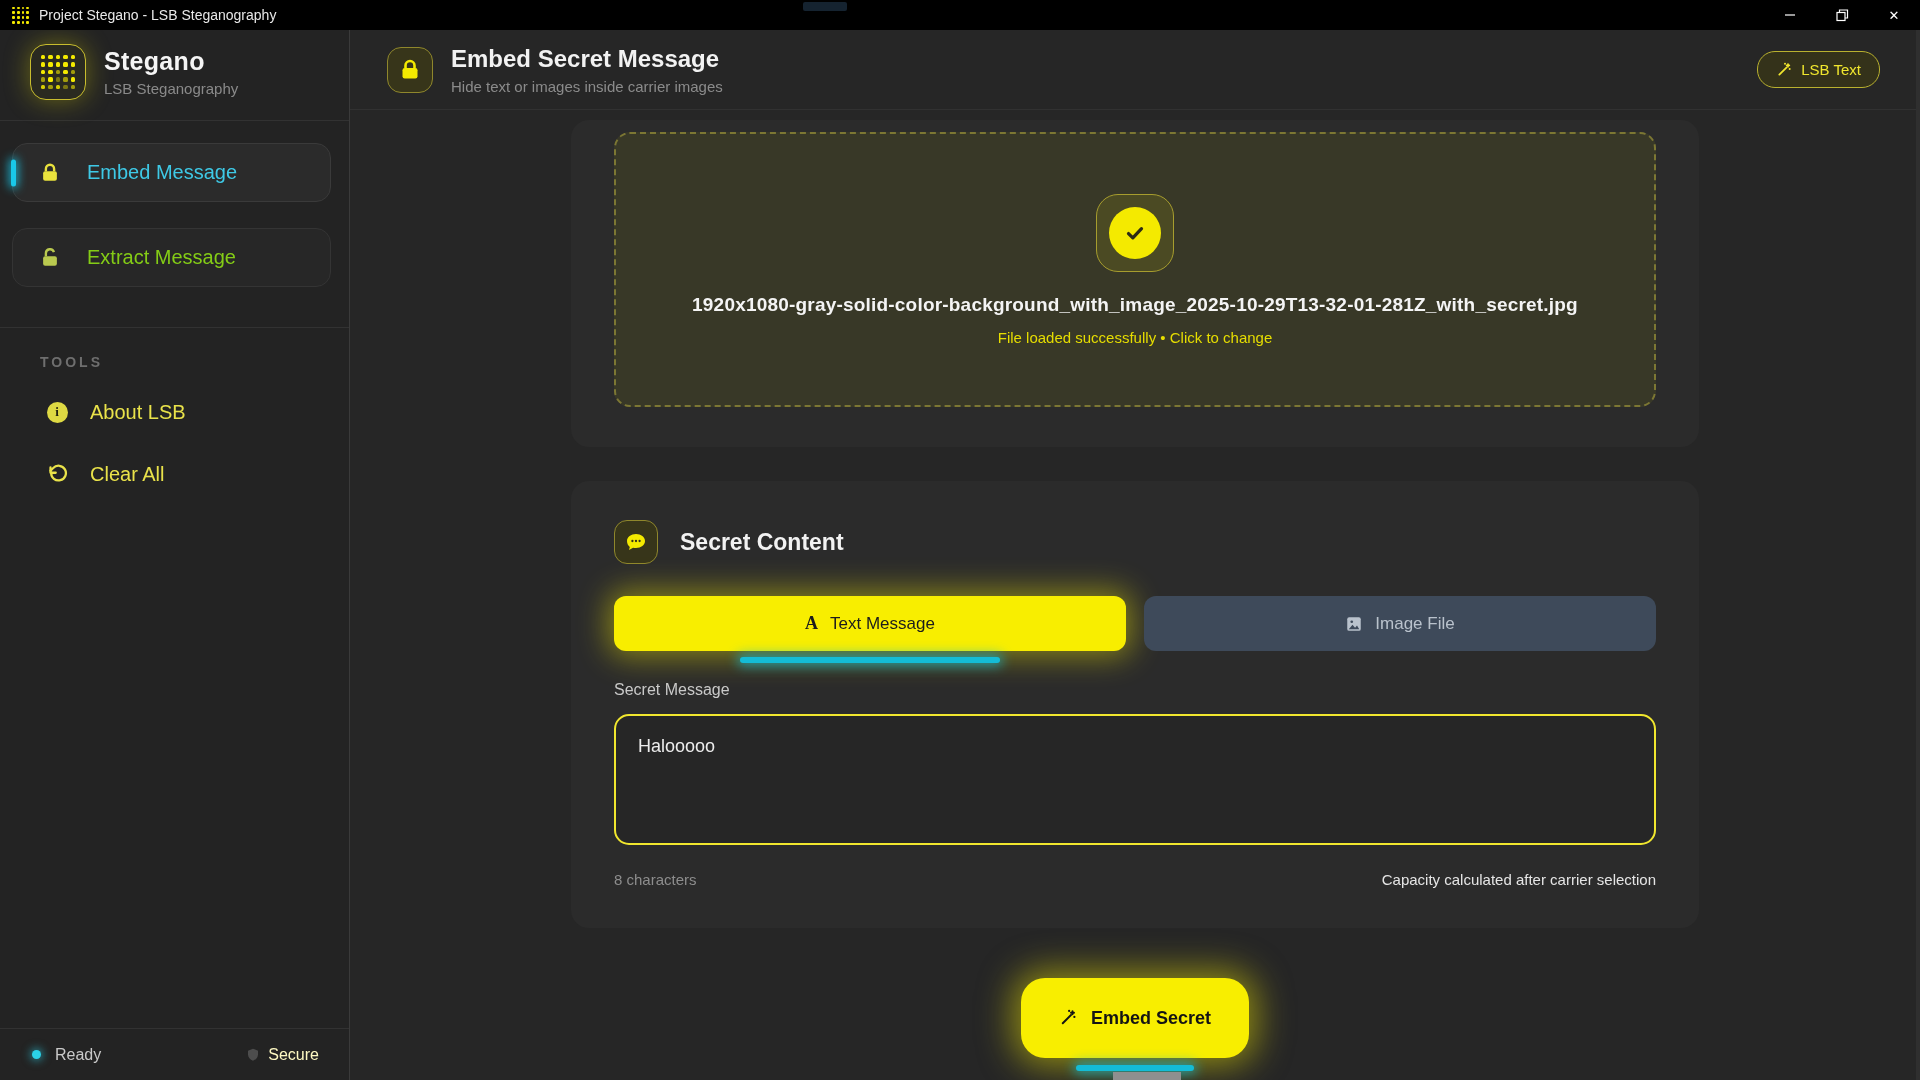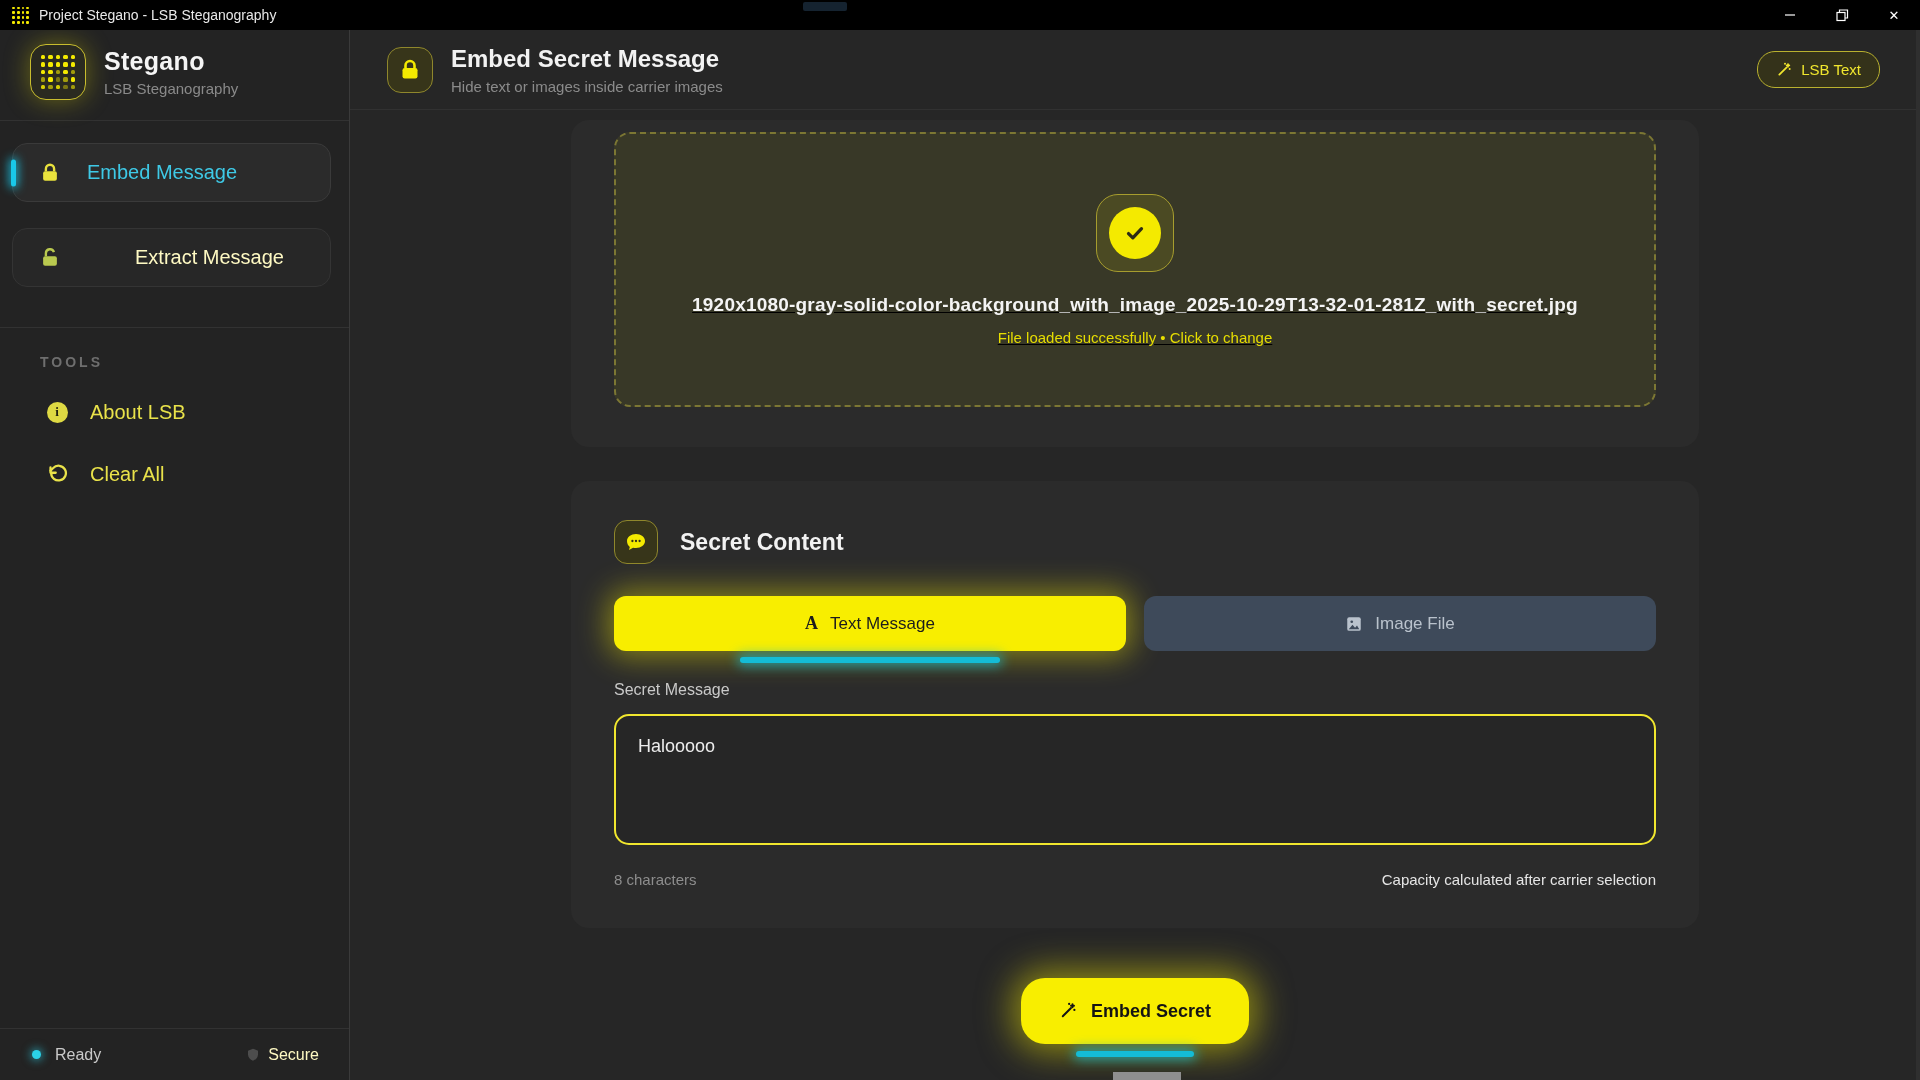--- a/index.html
+++ b/index.html
@@ -39,21 +39,21 @@
   .nav { padding:22px 18px 0 12px; display:flex; flex-direction:column; gap:26px; }
   .nav-item { position:relative; height:59px; border-radius:15px; background:#2b2b2b;
     border:1px solid #3a3a3a; display:flex; align-items:center; gap:26px; padding:0 26px;
     cursor:pointer; }
   .nav-item .label { font-size:20px; }
   .nav-item.active .label { color:#3ec9e6; }
   .nav-item.active .notch { position:absolute; left:-2px; top:50%; transform:translateY(-50%);
     width:5px; height:27px; border-radius:3px; background:#19c8ea;
     box-shadow:0 0 10px 2px rgba(25,200,234,.8); }
   .nav-item.plain { background:#272727; border-color:#343434; }
-  .nav-item.plain .label { color:#fef9c3;margin-left:48px; }
+  .nav-item.plain .label { color:#84cc16; }
 
   .side-div { border-bottom:1px solid #323232; margin:40px 0 0 0; }
   .tools-heading { color:#6e6e6e; font-size:14px; letter-spacing:3px; font-weight:bold;
     padding:26px 0 0 40px; }
   .tool-item { display:flex; align-items:center; gap:22px; padding:0 0 0 46px; height:40px;
     margin-top:22px; cursor:pointer; color:#e9e24a; font-size:20px; }
   .tool-icon { width:22px; height:22px; display:grid; place-items:center; }
   .info-badge { width:21px; height:21px; border-radius:50%; background:#ded943; color:#232310;
     font-size:13px; font-weight:bold; font-family:"Liberation Serif", serif;
     display:grid; place-items:center; }
@@ -73,21 +73,21 @@
   .hdr-squircle { width:46px; height:46px; border-radius:14px; background:#37351a;
     border:1px solid #8f872c; display:grid; place-items:center; }
   .hdr-title { color:#f2f2f2; font-size:24px; font-weight:bold; }
   .hdr-sub { color:#8b8b8b; font-size:15px; margin-top:5px; }
   .mode-badge { margin-left:auto; display:flex; align-items:center; gap:9px;
     border:1px solid #b9b12f; background:#34321a; color:#f0e62e; font-size:15px;
     padding:9px 18px; border-radius:18px; cursor:pointer; }
 
   .content { flex:1; padding-top:10px; overflow:hidden; }
   .card { width:1128px; margin:0 auto; background:#2b2b2b; border-radius:18px; }
-  .carrier-card { padding:12px 43px 40px 43px;text-decoration:underline; }
+  .carrier-card { padding:12px 43px 40px 43px; }
   .dropzone { height:275px; border:2px dashed #7c7733; border-radius:16px;
     background:rgba(244,234,0,.07); display:flex; flex-direction:column; align-items:center;
     justify-content:center; cursor:pointer; }
   .check-squircle { width:78px; height:78px; border-radius:22px; background:rgba(244,234,0,.10);
     border:1px solid #a79d2e; display:grid; place-items:center; }
   .check-circle { width:52px; height:52px; border-radius:50%; background:#f4ea00;
     display:grid; place-items:center; }
   .dz-filename { margin-top:22px; color:#f4f4f4; font-size:19px; font-weight:bold;
     letter-spacing:.2px; }
   .dz-status { margin-top:13px; color:#e6dd00; font-size:15px; }
@@ -111,21 +111,21 @@
 
   .msg-label { margin-top:30px; color:#c9c9c9; font-size:16px; }
   .msg-area { margin-top:15px; width:100%; height:131px; resize:none; background:#262626;
     border:2px solid #f0e62e; border-radius:15px; padding:20px 22px; color:#ececec;
     font-size:18px; font-family:"Liberation Sans", sans-serif; outline:none; }
   .sec-footer { display:flex; justify-content:space-between; margin-top:22px; font-size:15px; }
   .char-count { color:#8d8d8d; }
   .capacity-note { color:#e5e5e5;margin-left:40px; }
 
   .embed-row { display:flex; justify-content:center; margin-top:50px; }
-  .embed-btn { position:relative; height:66px; padding:0 38px; border:none; cursor:pointer;
+  .embed-btn { position:relative; height:80px; padding:0 38px; border:none; cursor:pointer;
     border-radius:24px; background:#f8ee00; color:#141414; font-size:18px; font-weight:bold;
     font-family:"Liberation Sans", sans-serif; display:flex; align-items:center; gap:14px;
     box-shadow:0 0 34px 8px rgba(248,238,0,.5); }
   .embed-btn::after { content:""; position:absolute; left:50%; transform:translateX(-50%);
     bottom:-13px; width:118px; height:6px; border-radius:3px; background:#14bcd6;
     box-shadow:0 0 12px 3px rgba(20,188,214,.7); }
 
   .hthumb { position:absolute; bottom:0; left:763px; width:68px; height:8px;
     background:#8f8f8f; }
   .vtrack { position:absolute; top:0; right:0; width:4px; height:100%; background:#2f2f2f; }

